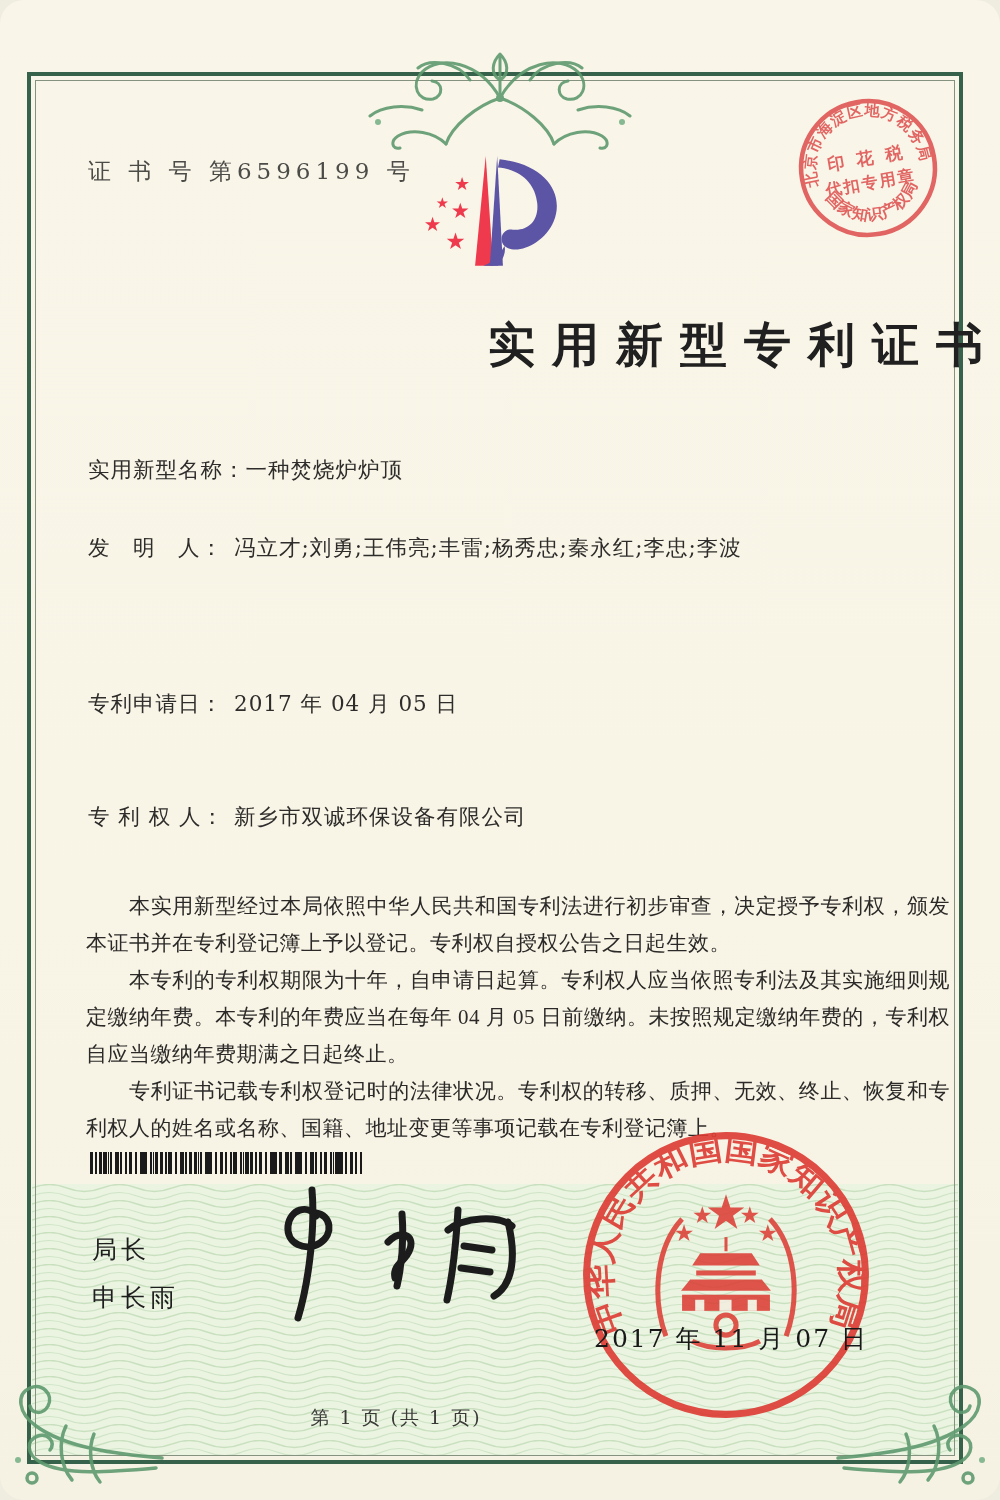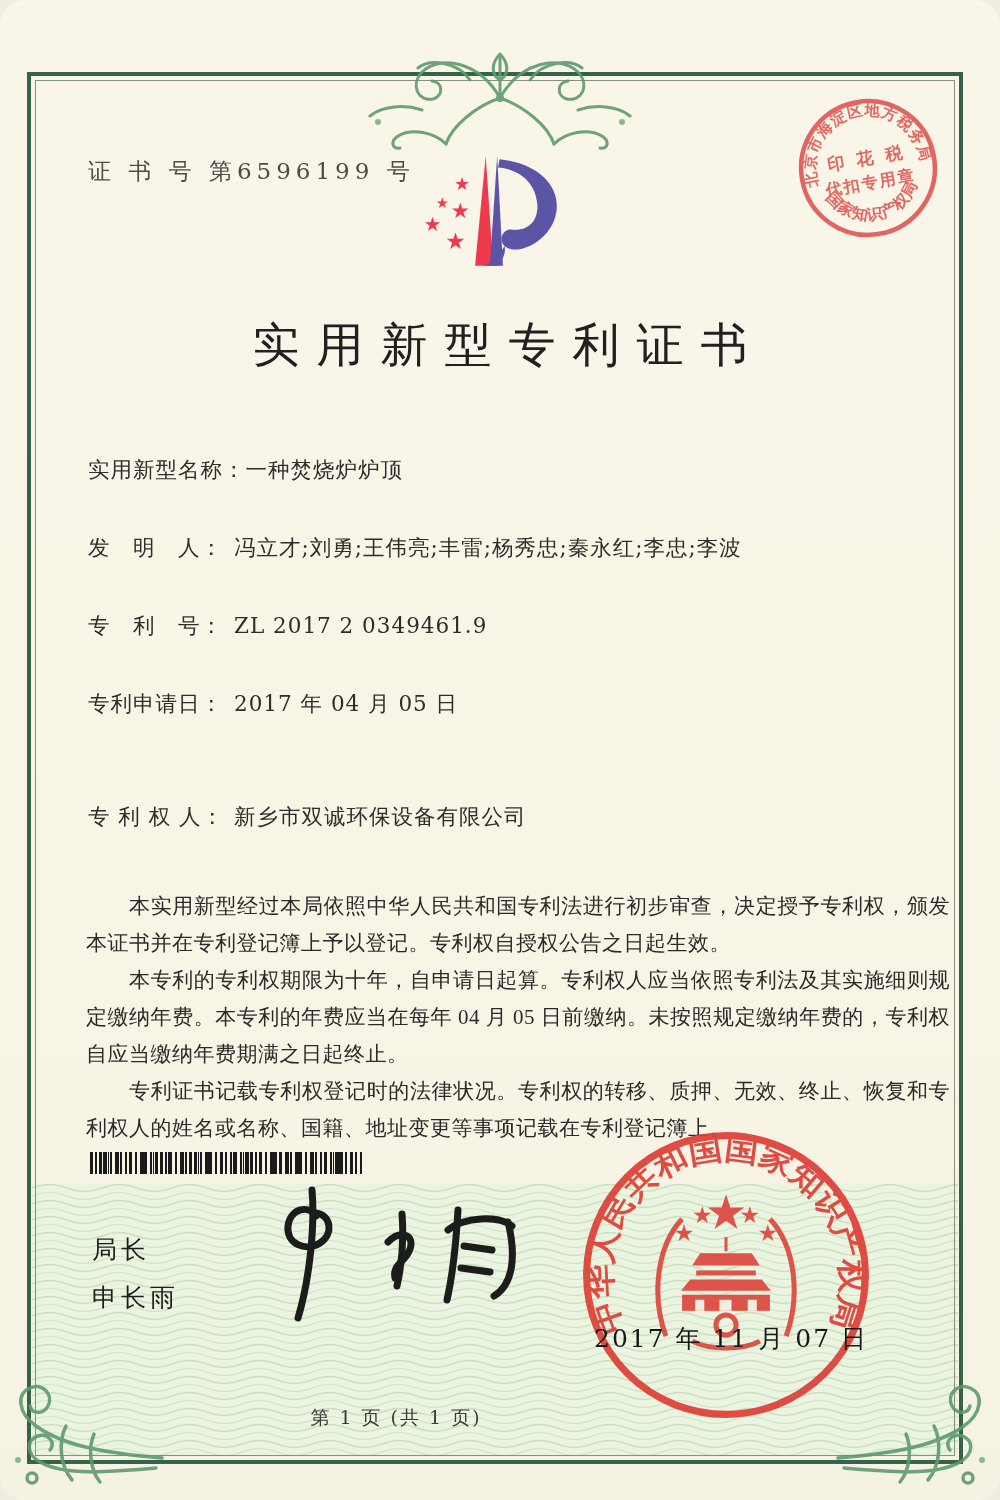--- a/index.html
+++ b/index.html
@@ -13,22 +13,22 @@
   
   .band{position:absolute;left:32px;top:1184px;width:926px;height:271px;}
   
   .certno{position:absolute;left:88px;top:156px;font-size:23px;color:#4b4b48;letter-spacing:5px;}
   
   .logo{position:absolute;left:408px;top:130px;width:180px;height:165px;}
   
   .stamp{position:absolute;left:792px;top:92px;width:152px;height:152px;transform:rotate(-10deg);opacity:.92;}
   .stamp text{font-family:"DejaVu Serif", serif;font-weight:bold;fill:#e05a58;}
   
-  .title{position:absolute;left:0;top:314px;width:1000px;text-align:center;
-         font-size:47px;font-weight:400;color:#202020;letter-spacing:17px;text-indent:17px;}
+  .title{position:absolute;left:0;top:314px;width:1000px;text-align:right;
+         font-size:47px;font-weight:700;color:#202020;letter-spacing:17px;text-indent:17px;}
   
   .row{position:absolute;left:88px;font-size:21.5px;color:#2e2d2b;letter-spacing:1px;white-space:nowrap;}
   .row .lab{display:inline-block;min-width:146px;}
   
   .body-text{position:absolute;left:86px;top:888px;width:864px;}
   .body-text p{margin:0;font-size:21px;line-height:37px;color:#2b2a28;
                text-align:justify;text-indent:2.05em;letter-spacing:.5px;font-family:Liberation Serif, serif;}
   
   .barcode{position:absolute;left:90px;top:1152px;width:272px;height:22px;
      background:
@@ -152,23 +152,20 @@
     </svg>
   </div>
 
   <div class="title">实用新型专利证书</div>
 
   <div class="row" style="top:455px">
     <span class="lab">实用新型名称：</span><span>一种焚烧炉炉顶</span>
   </div>
   <div class="row" style="top:533px">
     <span class="lab">发　明　人：</span><span>冯立才;刘勇;王伟亮;丰雷;杨秀忠;秦永红;李忠;李波</span>
-  </div>
-  <div class="row" style="top:611px">
-    <span class="lab">专　利　号：</span><span>ZL 2017 2 0349461.9</span>
   </div>
   <div class="row" style="top:689px">
     <span class="lab">专利申请日：</span><span>2017 年 04 月 05 日</span>
   </div>
   <div class="row" style="top:802px">
     <span class="lab">专 利 权 人：</span><span>新乡市双诚环保设备有限公司</span>
   </div>
 
   <div class="body-text">
     <p>本实用新型经过本局依照中华人民共和国专利法进行初步审查，决定授予专利权，颁发本证书并在专利登记簿上予以登记。专利权自授权公告之日起生效。</p>

